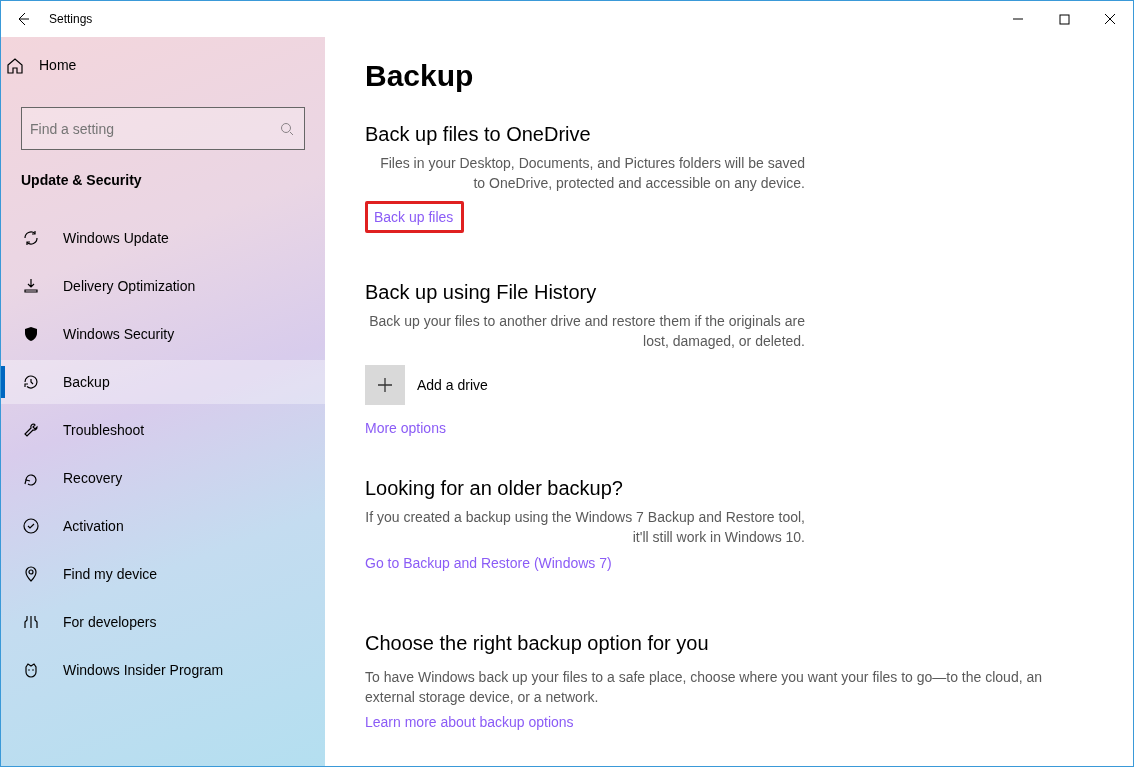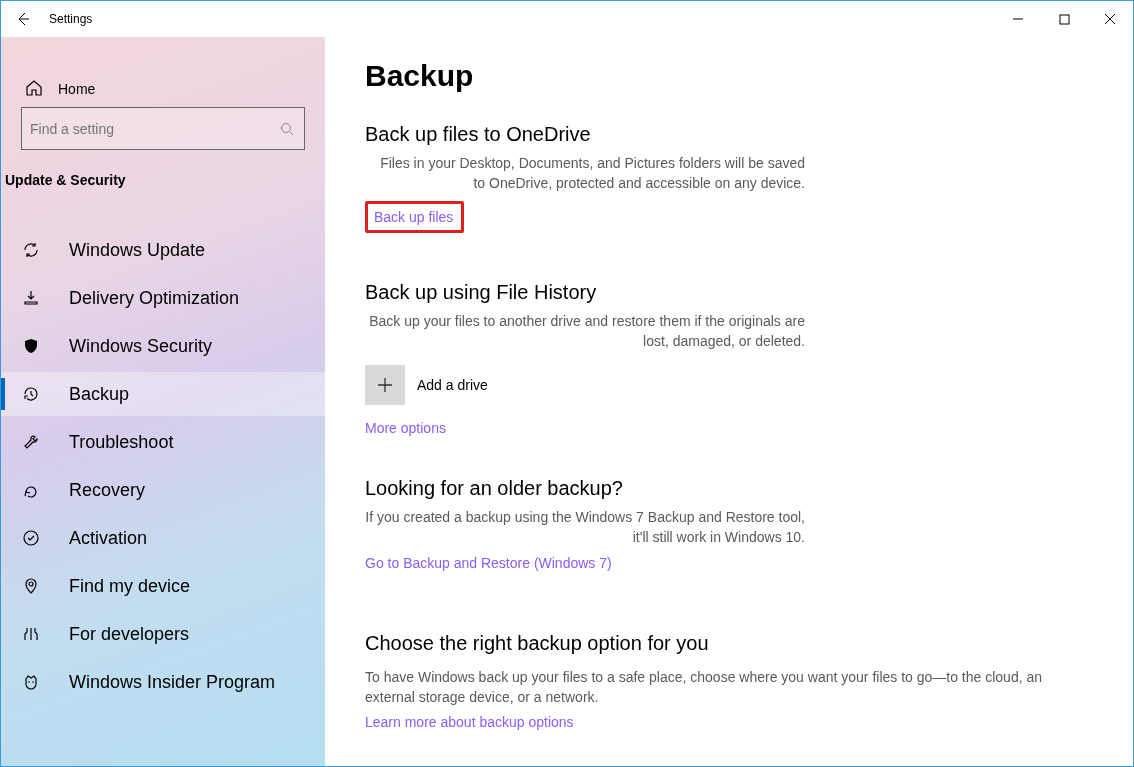--- a/index.html
+++ b/index.html
@@ -18,50 +18,50 @@
 
   
   .content { display:flex; height: calc(100% - 36px); }
   .sidebar {
     width: 324px;
     height: 100%;
     background: linear-gradient(160deg, #f3d6dc 0%, #ead6e4 30%, #d8ccec 50%, #c4dcf0 70%, #b4dff0 100%);
     padding: 20px 0 0 0;
     position:relative;
   }
-  .home-row { display:flex; align-items:flex-end; height:40px; padding-left:23px; cursor:pointer; margin-bottom:10px;}
+  .home-row { display:flex; align-items:flex-start; height:40px; padding-left:4px; cursor:pointer; margin-bottom:10px;}
   .home-row .icon { width:20px; display:flex; justify-content:center; }
   .home-row .label { font-size:14px; margin-left:14px; }
 
   .search-wrap { padding: 0 20px; margin-bottom: 22px; }
   .search-box {
     width: 284px; height:43px; border:1px solid #666;
     background: rgba(255,255,255,0.25);
     display:flex; align-items:center; padding: 0 8px;
   }
   .search-box input {
     flex:1; border:none; outline:none; background:transparent;
     font-size:14px; color:#333;
   }
   .search-box .sicn { width:18px; display:flex; justify-content:center; opacity:0.6;}
 
-  .category { font-size:14px; font-weight:600; padding-left:4px; margin-bottom:40px; }
+  .category { font-size:14px; font-weight:600; padding-left:20px; margin-bottom:28px; }
 
   .navlist { }
   .navitem {
     height:44px; display:flex; align-items:center; padding-left:20px;
     cursor:pointer; position:relative;
     margin-bottom:4px;
   }
   .navitem.active::before {
     content:""; position:absolute; left:0; top:6px; bottom:6px; width:4px; background:#0067c0;
   }
   .navitem.active { background: rgba(255,255,255,0.35); }
   .navitem .icon { width:20px; display:flex; justify-content:center; }
-  .navitem .label { font-size:18px; margin-left:28px; }
+  .navitem .label { font-size:14px; margin-left:22px; }
 
   
   .main { flex:1; padding: 22px 40px 0 40px; overflow:hidden; }
   .page-title { font-size:30px; font-weight:600; margin-bottom: 30px; }
   .section-h { font-size:20px; font-weight:400; margin-top: 0; margin-bottom:8px; color:#000; }
   .section-p { font-size:14px; color:#5a5a5a; max-width:440px; line-height:1.4; margin-bottom:6px;text-align:right;}
   .link { font-size:14px; color:#8b5cf6; cursor:pointer; display:inline-block; }
   .block { margin-bottom: 40px; }
   .block.tight { margin-bottom: 30px; }
 

